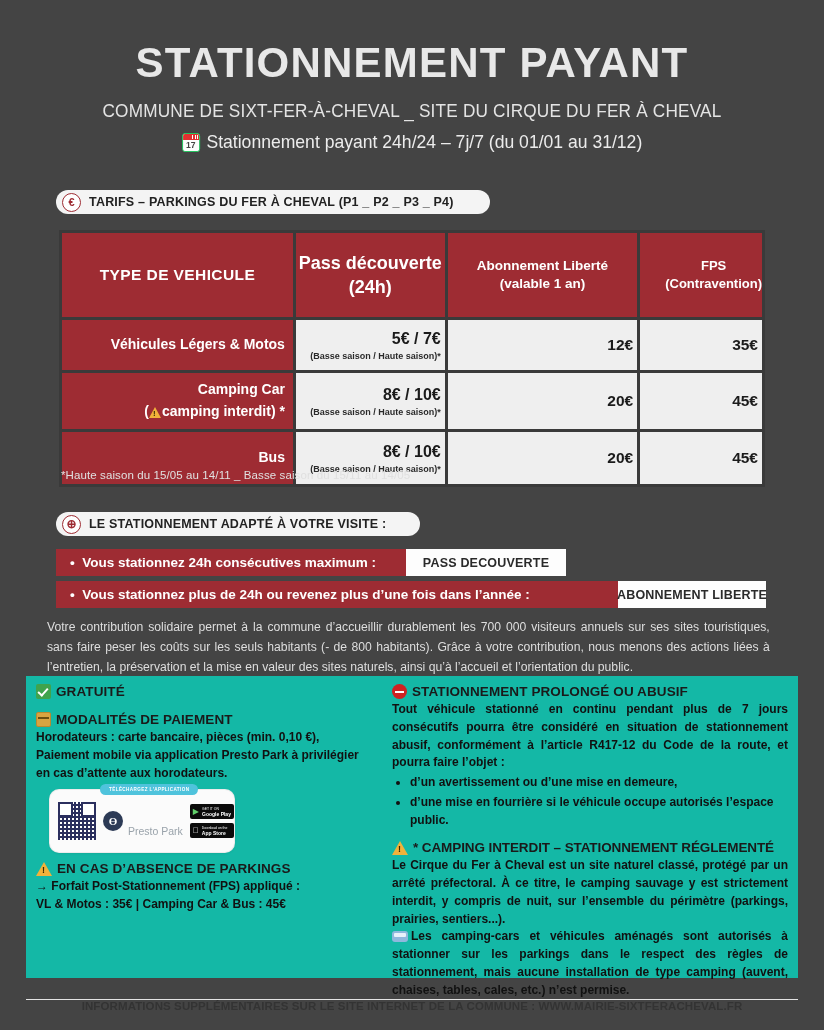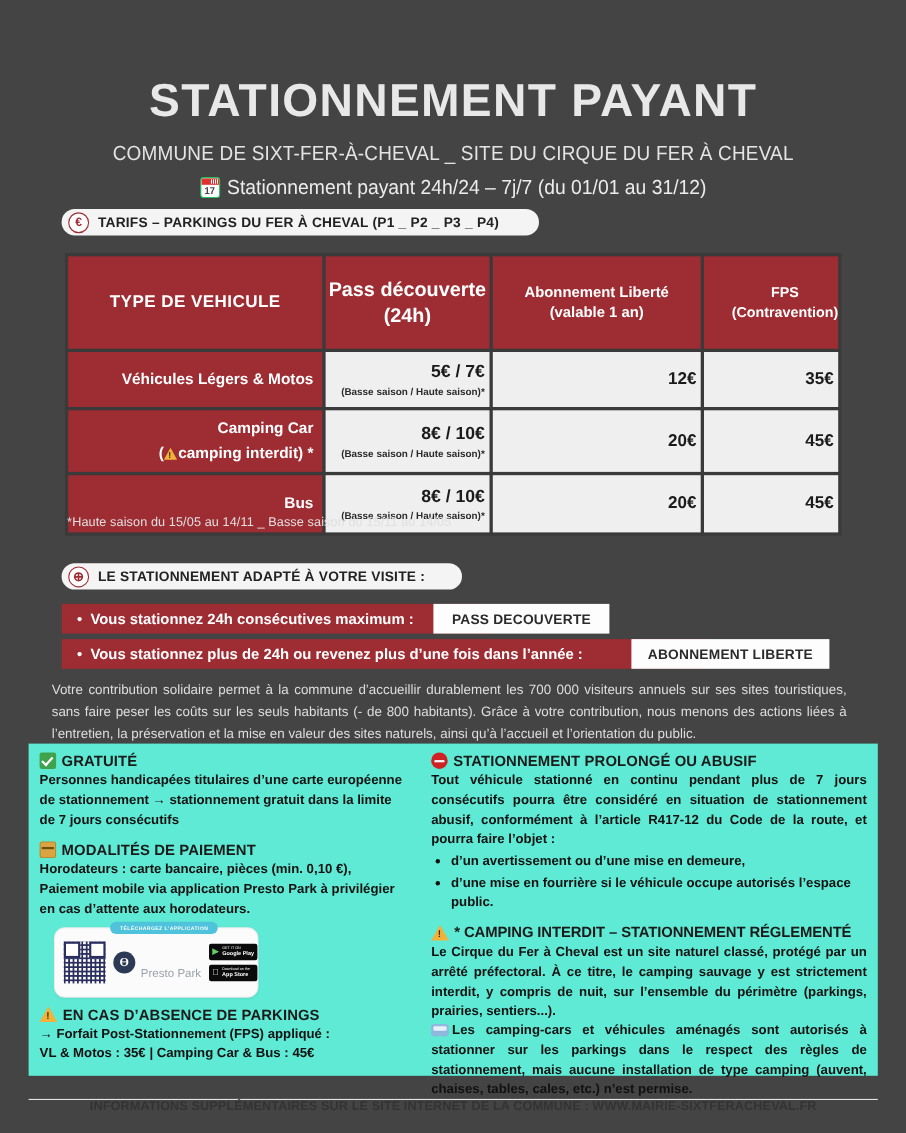--- a/index.html
+++ b/index.html
@@ -5,21 +5,21 @@
   * { box-sizing: border-box; margin: 0; padding: 0; }
   html, body {
     width: 824px; height: 1030px;
     background: #444444;
     font-family: "Liberation Sans", sans-serif;
     overflow: hidden;
   }
   .page { position: relative; width: 824px; height: 1030px; background: #444444; }
 
   
-  .header { padding-top: 70px; text-align: center; }
+  .header { padding-top: 42px; text-align: center; }
   .main-title {
     font-size: 42px; font-weight: 800; color: #e8e8e8;
     letter-spacing: 1.2px; line-height: 1;
   }
   .subtitle {
     margin-top: 16px; font-size: 18.5px; color: #e4e4e4;
     font-weight: 400; letter-spacing: .2px;
     transform: scaleX(.93); transform-origin: center;
   }
   .hours-line {
@@ -121,38 +121,38 @@
     padding-left: 14px; font-size: 13.5px; font-weight: 700; white-space: nowrap;
   }
   #arrow-row-1 .arrow-bar { width: 390px; }
   #arrow-row-2 .arrow-bar { width: 590px; }
   .arrow-bar::after {
     content: ""; position: absolute; right: -26px; top: 0;
     border-top: 13.5px solid transparent; border-bottom: 13.5px solid transparent;
     border-left: 26px solid #9e2c33;
   }
   .arrow-tag {
-    position: absolute; top: 0; right: 12px; height: 27px; background: #fdfdfd;
+    position: absolute; top: 0; right: 0; height: 27px; background: #fdfdfd;
     color: #2a2a2a; font-size: 12.5px; font-weight: 800; letter-spacing: .2px;
     display: flex; align-items: center; justify-content: center; white-space: nowrap;
   }
   #arrow-row-1 .arrow-tag { width: 160px; }
-  #arrow-row-2 .arrow-tag { width: 180px; text-align: right; }
+  #arrow-row-2 .arrow-tag { width: 148px; text-align: right; }
 
   
   .contrib {
     position: absolute; left: 47px; top: 618px; width: 730px;
     font-size: 12.3px; color: #dedede; line-height: 1.62; text-align: justify;
     transform: scaleX(.99); transform-origin: left top;
   }
 
   
   .infobox {
     position: absolute; left: 26px; top: 676px; width: 772px; height: 302px;
-    background: #5eead4; display: flex; flex-direction: column;
+    background: #14b8a6; display: flex; flex-direction: column;
   }
   .infobox-cols { display: flex; flex: 1; padding: 8px 10px 0 10px; }
   .col-left { width: 340px; padding-right: 10px; }
   .col-right { flex: 1; padding-left: 16px; }
 
   .sec-head {
     display: flex; align-items: center; gap: 5px;
     font-size: 13.5px; font-weight: 800; color: #1a1a1a; letter-spacing: .1px;
     margin-bottom: 2px;
   }
@@ -351,21 +351,20 @@
 
   <div class="infobox">
     <div class="infobox-cols">
 
       <div class="col-left">
 
         <div class="sec-head">
           <span class="ico ico-check"></span>
           <span>GRATUITÉ</span>
         </div>
-        <div class="sec-body">Personnes handicapées titulaires d’une carte européenne de stationnement → stationnement gratuit dans la limite de 7 jours consécutifs</div>
 
         <div class="gap"></div>
 
         <div class="sec-head">
           <span class="ico ico-card"></span>
           <span>MODALITÉS DE PAIEMENT</span>
         </div>
         <div class="sec-body">Horodateurs : carte bancaire, pièces (min. 0,10 €), Paiement mobile via application Presto Park à privilégier en cas d’attente aux horodateurs.</div>
 
         <div class="qr-card">

